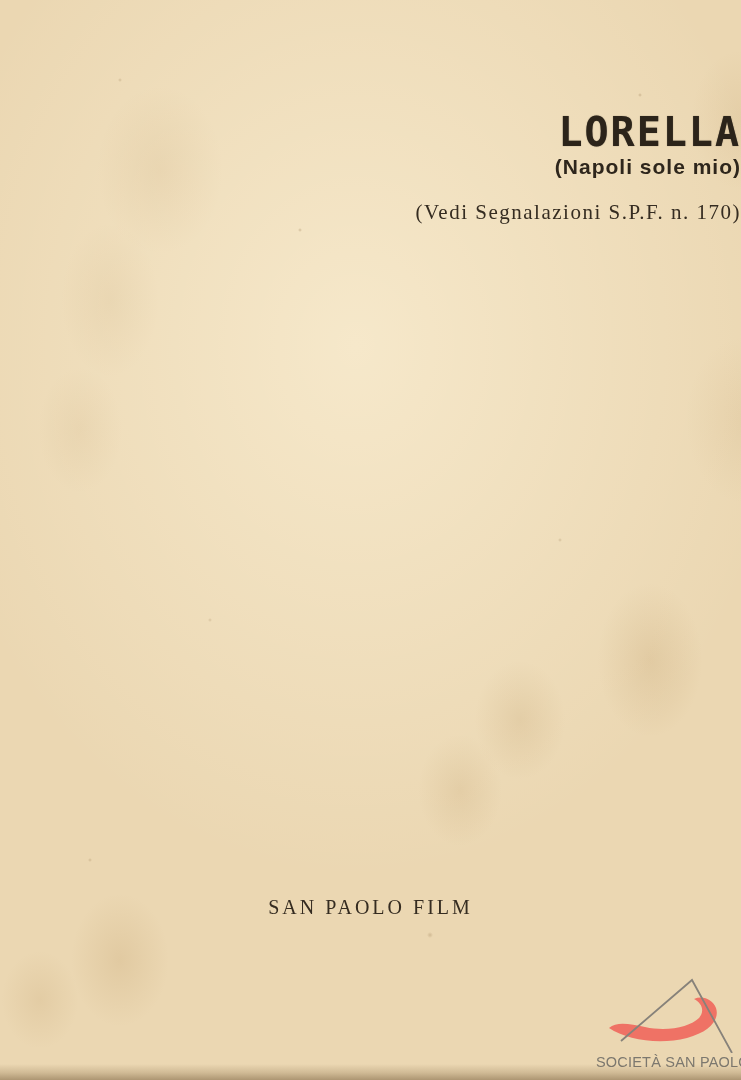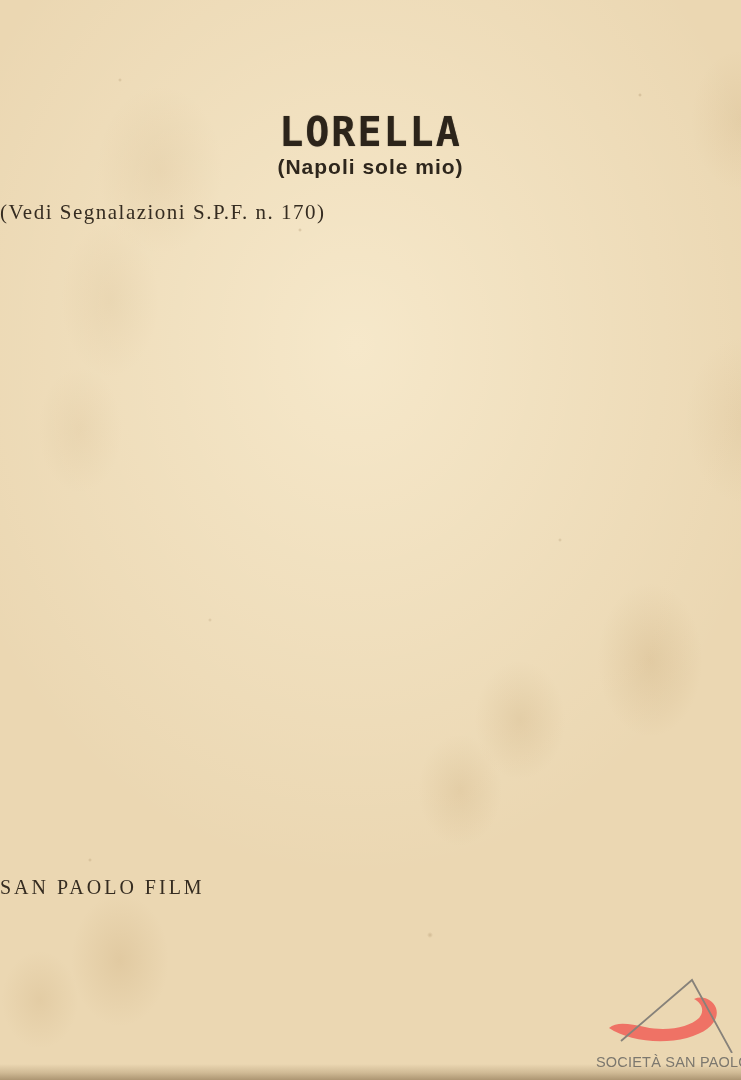--- a/index.html
+++ b/index.html
@@ -37,50 +37,50 @@
       radial-gradient(circle 2px at 560px 540px, rgba(130,98,55,0.25), rgba(130,98,55,0) 100%),
       radial-gradient(circle 2px at 210px 620px, rgba(130,98,55,0.22), rgba(130,98,55,0) 100%),
       radial-gradient(circle 3px at 430px 935px, rgba(130,98,55,0.25), rgba(130,98,55,0) 100%),
       radial-gradient(circle 2px at 90px 860px, rgba(130,98,55,0.25), rgba(130,98,55,0) 100%);
   }
   
   .page::after{
     content:"";position:absolute;left:0;right:0;bottom:0;height:16px;pointer-events:none;
     background:linear-gradient(to bottom, rgba(110,82,45,0) 0%, rgba(110,82,45,0.22) 55%, rgba(96,70,36,0.45) 100%);
   }
-  .title-block{position:absolute;left:0;right:0;top:112px;text-align:center;}
+  .title-block{position:absolute;left:0;right:0;top:112px;text-align:right;}
   .film-title{
     margin:0;
     font-family:"DejaVu Sans Mono", monospace;
     font-weight:bold;
     font-size:40px;
     letter-spacing:2px;
     color:#2c241a;
     line-height:1.0;
     text-shadow:0 0 1px rgba(44,36,26,0.6);
   }
   .film-subtitle{
     margin-top:3px;
     font-family:Liberation Sans, sans-serif;
     font-weight:bold;
     font-size:21px;
     letter-spacing:1px;
     color:#2e261c;
   }
   .reference-note{
     position:absolute;left:0;right:0;top:200px;
-    text-align:left;
+    text-align:right;
     font-family:"Liberation Serif", serif;
     font-size:21px;
     letter-spacing:1.5px;
     color:#352c21;
   }
   .studio-name{
-    position:absolute;left:0;right:0;top:876px;
-    text-align:left;
+    position:absolute;left:0;right:0;top:896px;
+    text-align:center;
     font-family:"Liberation Serif", serif;
     font-size:20px;
     letter-spacing:3px;
     color:#352c21;
   }
   .logo{
     position:absolute;right:3px;bottom:10px;
     width:142px;
     text-align:center;
   }

